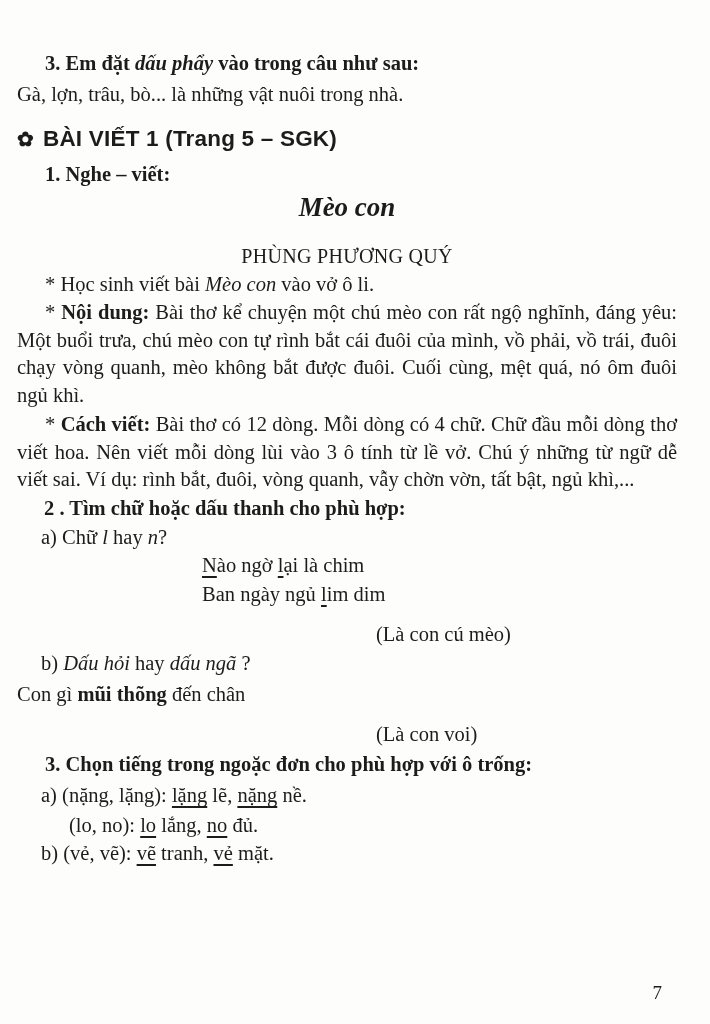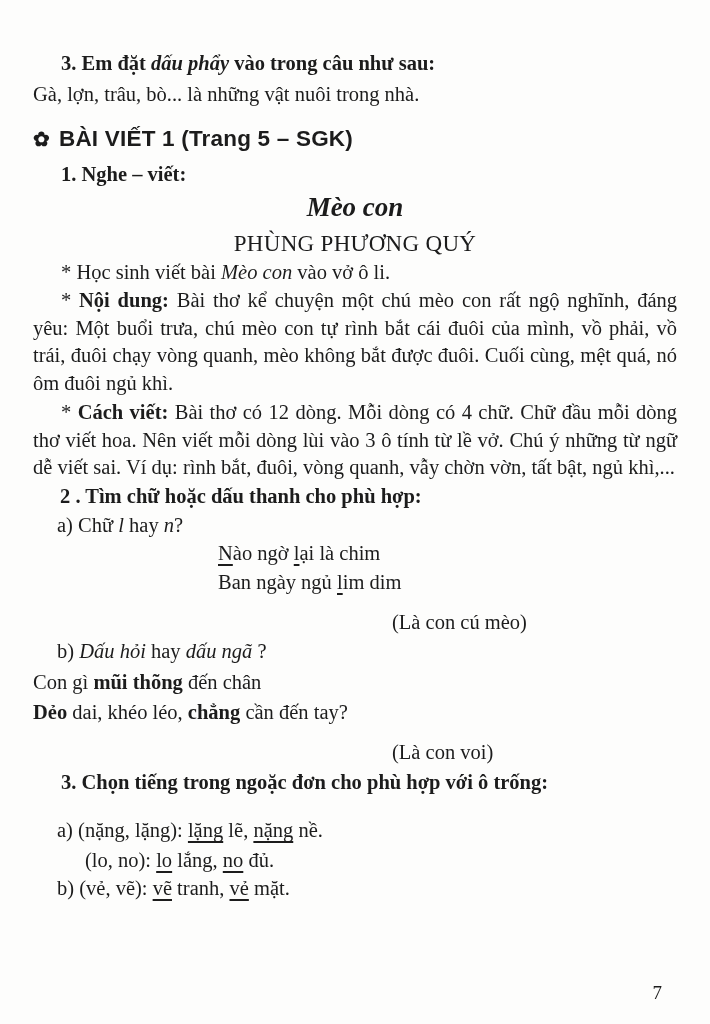--- a/index.html
+++ b/index.html
@@ -4,21 +4,21 @@
 <style>
   html, body { margin:0; padding:0; }
   body {
     width:710px; height:1024px; overflow:hidden;
     background:#fdfdfc;
     font-family:"Liberation Serif", serif;
     color:#1c1c1c;
   }
   .page {
     position:relative; width:710px; height:1024px;
-    box-sizing:border-box; padding:50px 33px 0 33px;
+    box-sizing:border-box; padding:50px 33px 0 17px;
     font-size:20.5px;
   }
   p { margin:0; }
   .b { font-weight:700; }
   .i { font-style:italic; }
   .bi { font-weight:700; font-style:italic; }
   .u {
     text-decoration:underline;
     text-decoration-thickness:1.5px;
     text-underline-offset:4px;
@@ -33,34 +33,34 @@
 
   .section-heading {
     margin-top:16px; line-height:30px;
     font-family:"Liberation Sans", sans-serif;
     font-weight:700; font-size:22.5px; letter-spacing:0.2px;
   }
   .section-heading .icon { font-size:20px; margin-right:9px; }
 
   .task1-label { margin-top:7px; line-height:27px; font-weight:700; text-indent:28px; }
   .poem-title { margin-top:2px; line-height:34px; font-size:27px; font-weight:700; font-style:italic; text-align:center; }
-  .author { margin-top:8px; line-height:24px; font-size:23px; text-align:center; letter-spacing:0.3px; }
+  .author { margin-top:20px; line-height:24px; font-size:20px; text-align:center; letter-spacing:0.3px; }
   .student-note { margin-top:3px; line-height:27px; text-indent:28px; }
   .para { line-height:27.5px; text-align:justify; text-indent:28px; }
   .para1 { margin-top:1px; }
   .para2 { margin-top:2px; }
 
   .task2-label { margin-top:1px; line-height:27px; font-weight:700; text-indent:27px; }
   .prompt { margin-top:2px; line-height:27px; text-indent:24px; }
   .poem { margin-top:0; padding-left:185px; line-height:29px; }
   .answer-line { margin-top:12px; padding-left:359px; line-height:27px; }
   .riddle { margin-top:2px; margin-right:34px; line-height:30px; }
 
   .task3-label { margin-top:3px; line-height:27px; font-weight:700; text-indent:28px; }
-  .fill-a1 { margin-top:21px; }
+  .fill-a1 { margin-top:4px; }
   .fill-a2 { margin-top:3px; }
   .fill-b1 { margin-top:1px; }
   .fill-b2 { margin-top:1px; }
 
   .page-num {
     position:absolute; top:982px; right:48px;
     font-size:19px; line-height:22px;
   }
 </style>
 </head>
@@ -91,21 +91,20 @@
     <p class="poem-line"><span class="u">N</span><span>ào ngờ </span><span class="u">l</span><span>ại là chim</span></p>
     <p class="poem-line"><span>Ban ngày ngủ </span><span class="u">l</span><span>im dim</span></p>
   </div>
 
   <p class="answer-line">(Là con cú mèo)</p>
 
   <p class="prompt"><span>b) </span><span class="i">Dấu hỏi</span><span> hay </span><span class="i">dấu ngã</span><span> ?</span></p>
 
   <div class="riddle">
     <p class="riddle-line"><span>Con gì </span><span class="b">mũi thõng</span><span> đến chân</span></p>
-    <p class="riddle-line"><span class="b">Dẻo</span><span> dai, khéo léo, </span><span class="b">chẳng</span><span> cần đến tay?</span></p>
   </div>
 
   <p class="answer-line">(Là con voi)</p>
 
   <p class="task3-label">3. Chọn tiếng trong ngoặc đơn cho phù hợp với ô trống:</p>
 
   <p class="line indent-ab fill-a1"><span>a) (nặng, lặng): </span><span class="u">lặng</span><span> lẽ, </span><span class="u">nặng</span><span> nề.</span></p>
 
   <p class="line indent-sub fill-a2"><span>(lo, no): </span><span class="u">lo</span><span> lắng, </span><span class="u">no</span><span> đủ.</span></p>
 

